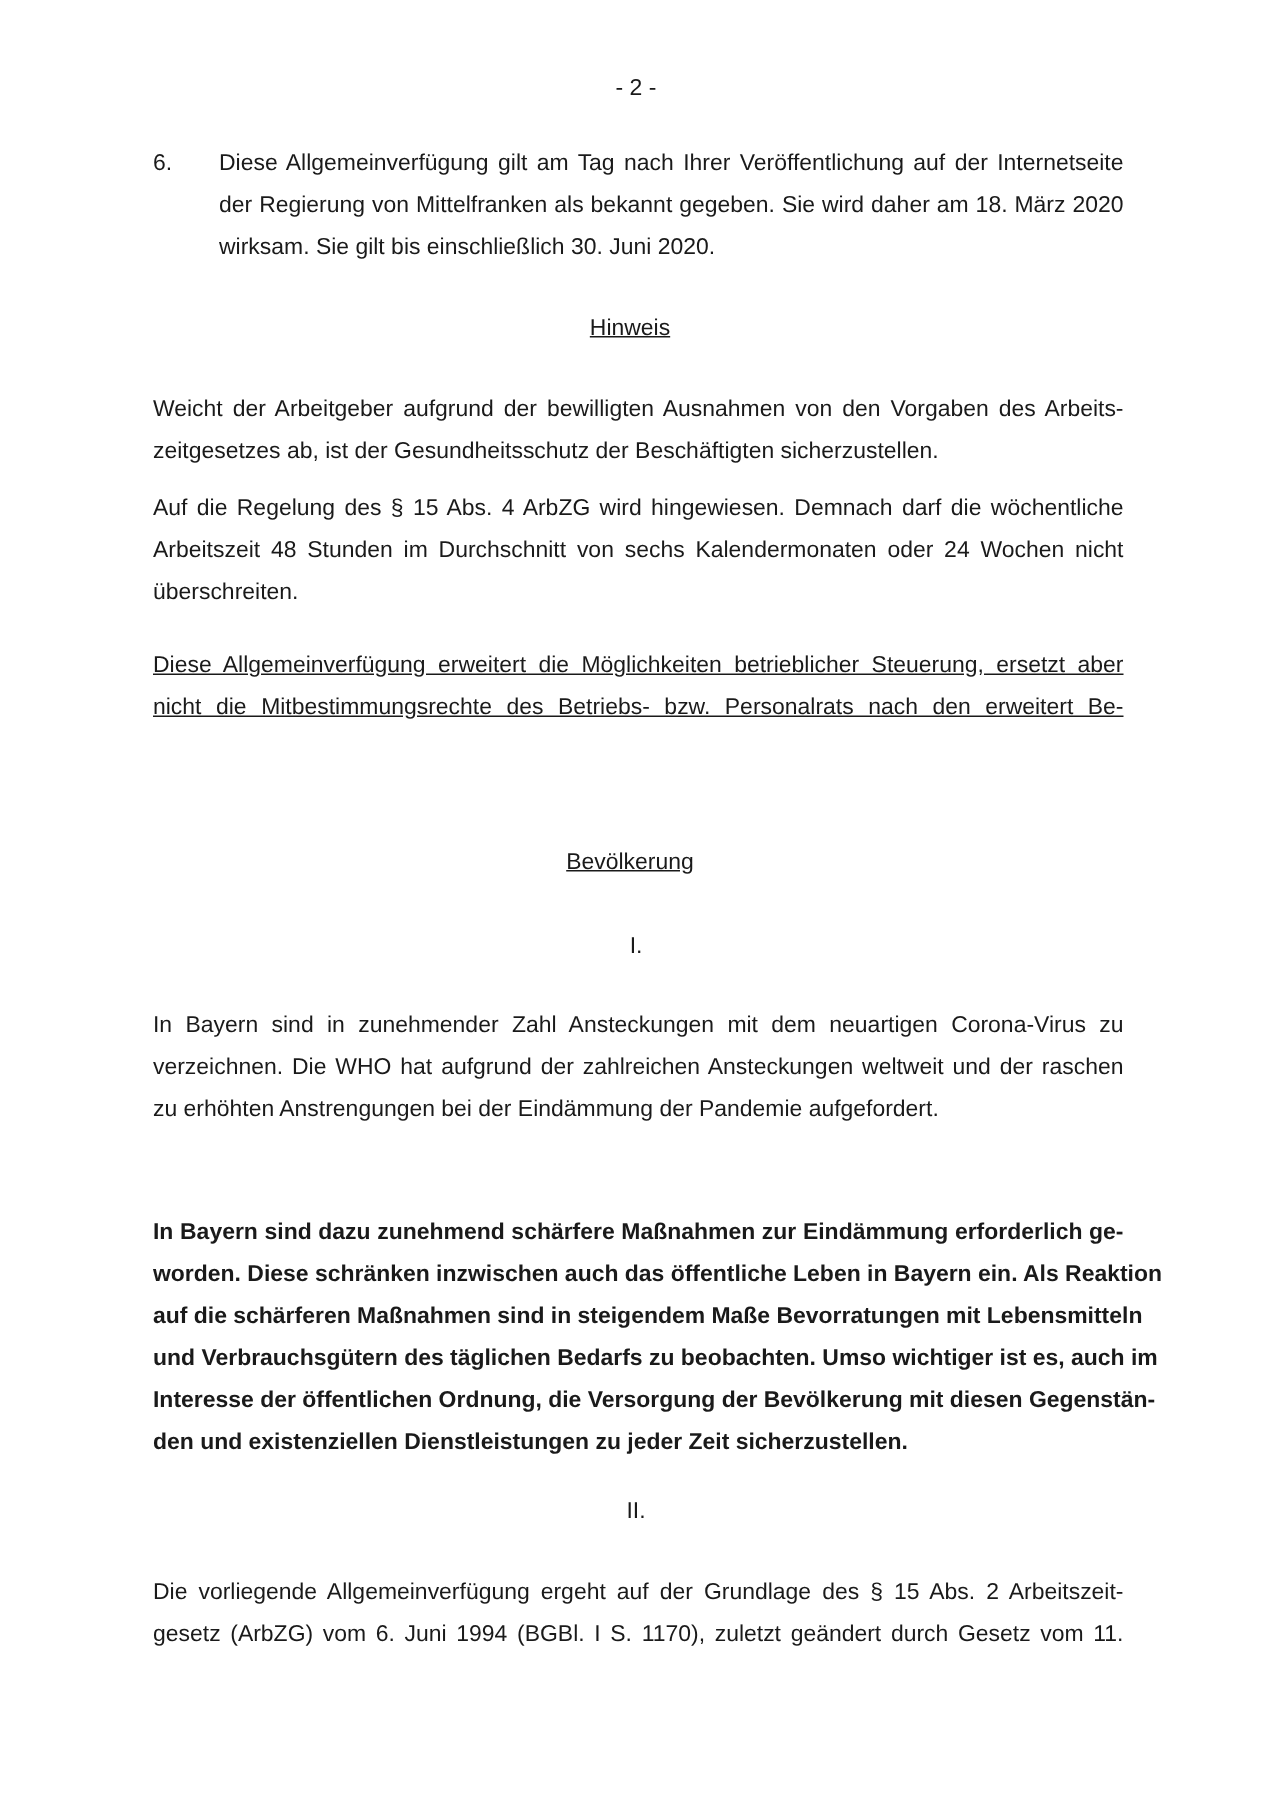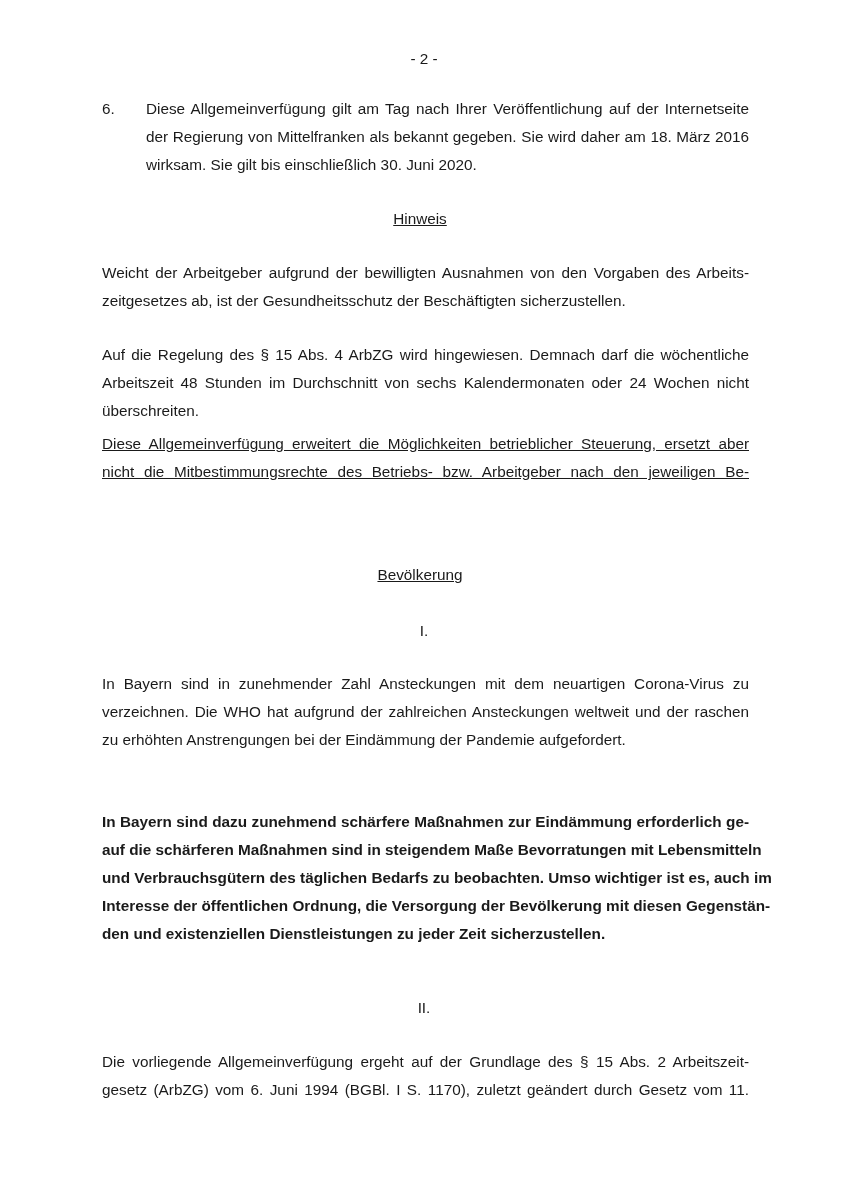--- a/index.html
+++ b/index.html
@@ -18,59 +18,60 @@
 </style>
 </head>
 <body>
 
 <div class="page-number">- 2 -</div>
 
 <div class="numitem" style="top:95px;">
   <span class="num">6.</span>
   <div class="body">
     <div class="line" style="width:603px">Diese Allgemeinverfügung gilt am Tag nach Ihrer Veröffentlichung auf der Internetseite</div>
-    <div class="line" style="width:603px">der Regierung von Mittelfranken als bekannt gegeben. Sie wird daher am 18. März 2016</div>
+    <div class="line" style="width:603px">der Regierung von Mittelfranken als bekannt gegeben. Sie wird daher am 18. März 2020</div>
     <div class="line last">wirksam. Sie gilt bis einschließlich 30. Juni 2020.</div>
   </div>
 </div>
 
 <div class="heading" style="top:205px;">
   <span>Hinweis</span>
 </div>
 
 <div class="block" style="top:259px;">
   <div class="line">Weicht der Arbeitgeber aufgrund der bewilligten Ausnahmen von den Vorgaben des Arbeits-</div>
   <div class="line last">zeitgesetzes ab, ist der Gesundheitsschutz der Beschäftigten sicherzustellen.</div>
 </div>
 
-<div class="block" style="top:341px;">
+<div class="block" style="top:325px;">
   <div class="line">Auf die Regelung des § 15 Abs. 4 ArbZG wird hingewiesen. Demnach darf die wöchentliche</div>
   <div class="line">Arbeitszeit 48 Stunden im Durchschnitt von sechs Kalendermonaten oder 24 Wochen nicht</div>
   <div class="line last">überschreiten.</div>
 </div>
 
 <div class="block" style="top:430px;text-decoration:underline;">
   <div class="line">Diese Allgemeinverfügung erweitert die Möglichkeiten betrieblicher Steuerung, ersetzt aber</div>
-  <div class="line">nicht die Mitbestimmungsrechte des Betriebs- bzw. Arbeitgeber nach den jeweiligen Be-</div>
+  <div class="line">nicht die Mitbestimmungsrechte des Betriebs- bzw. Personalrats nach den erweitert Be-</div>
 </div>
 
 <div class="heading" style="top:561px;">
   <span>Bevölkerung</span>
 </div>
 
 <div class="roman" style="top:617px;">I.</div>
 
 <div class="block" style="top:670px;">
   <div class="line">In Bayern sind in zunehmender Zahl Ansteckungen mit dem neuartigen Corona-Virus zu</div>
   <div class="line">verzeichnen. Die WHO hat aufgrund der zahlreichen Ansteckungen weltweit und der raschen</div>
   <div class="line last">zu erhöhten Anstrengungen bei der Eindämmung der Pandemie aufgefordert.</div>
 </div>
 
 <div class="block" style="top:808px;font-weight:bold;">
   <div class="line">In Bayern sind dazu zunehmend schärfere Maßnahmen zur Eindämmung erforderlich ge-</div>
+  <div class="line">worden. Diese schränken inzwischen auch das öffentliche Leben in Bayern ein. Als Reaktion</div>
   <div class="line">auf die schärferen Maßnahmen sind in steigendem Maße Bevorratungen mit Lebensmitteln</div>
   <div class="line">und Verbrauchsgütern des täglichen Bedarfs zu beobachten. Umso wichtiger ist es, auch im</div>
   <div class="line">Interesse der öffentlichen Ordnung, die Versorgung der Bevölkerung mit diesen Gegenstän-</div>
   <div class="line last">den und existenziellen Dienstleistungen zu jeder Zeit sicherzustellen.</div>
 </div>
 
 <div class="roman" style="top:994px;">II.</div>
 
 <div class="block" style="top:1048px;">
   <div class="line">Die vorliegende Allgemeinverfügung ergeht auf der Grundlage des § 15 Abs. 2 Arbeitszeit-</div>

